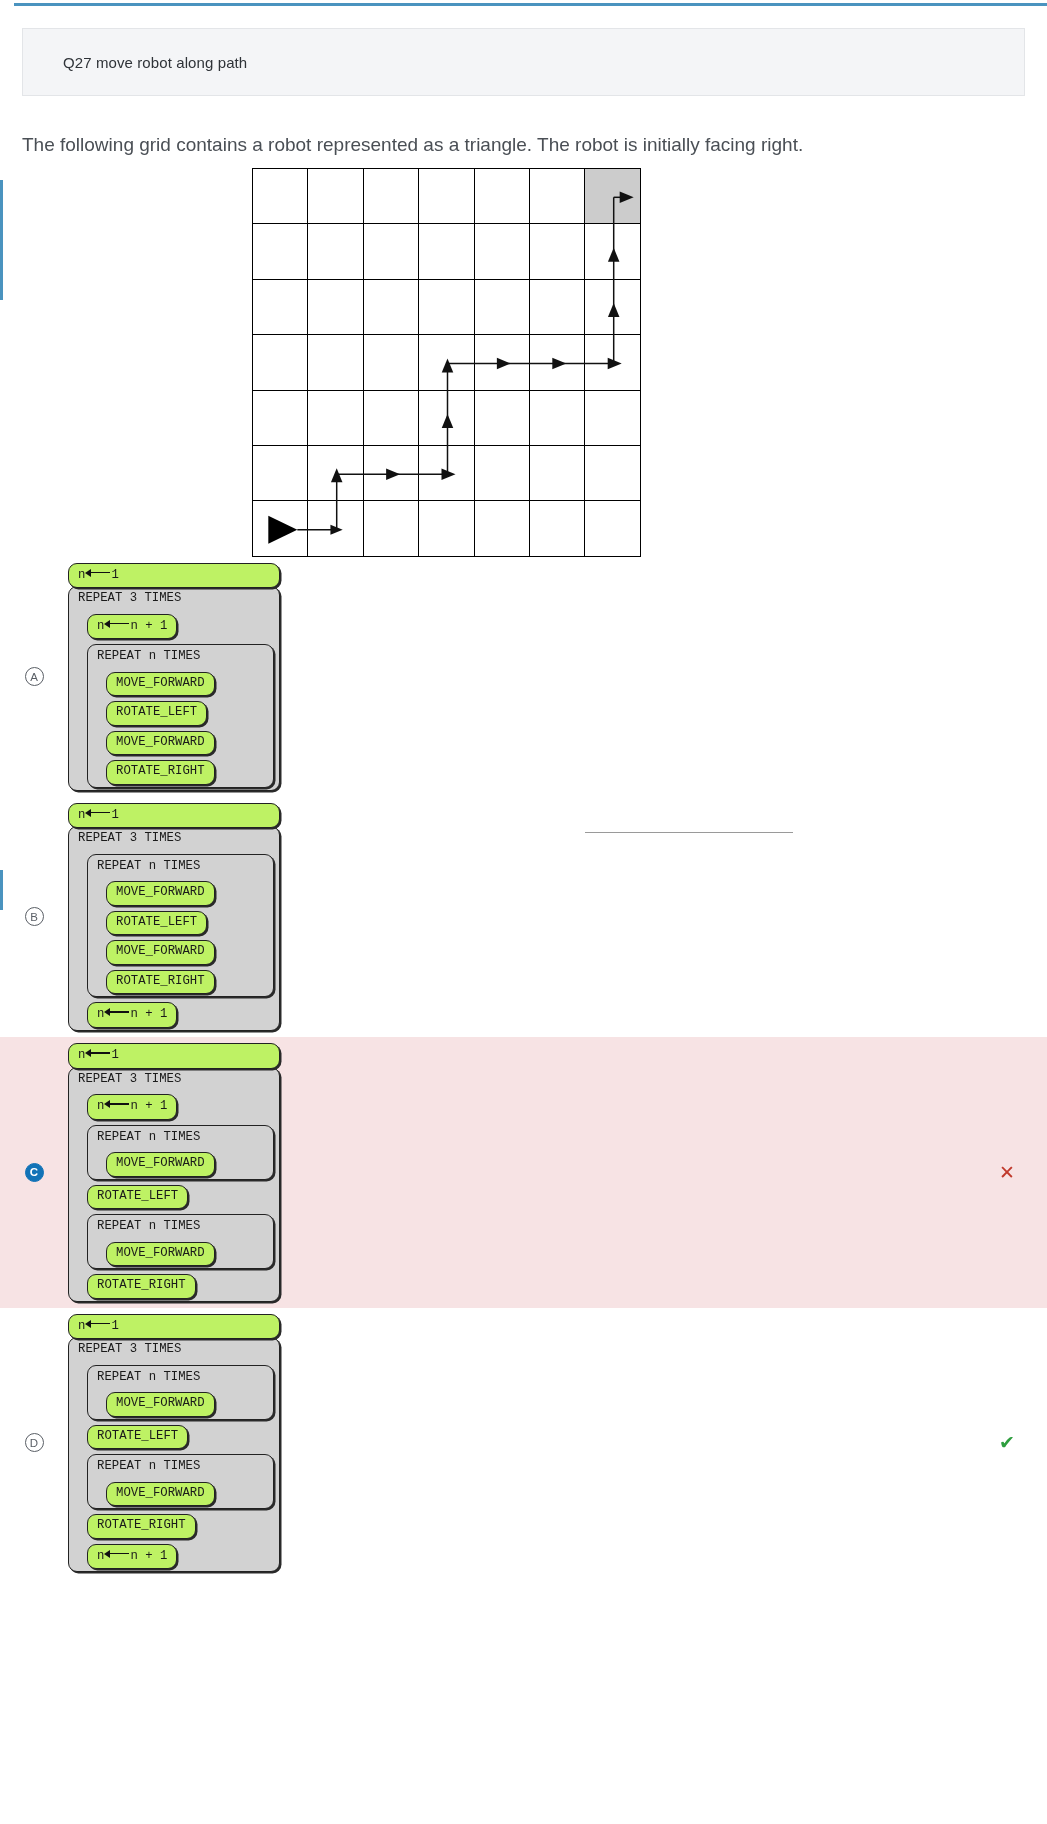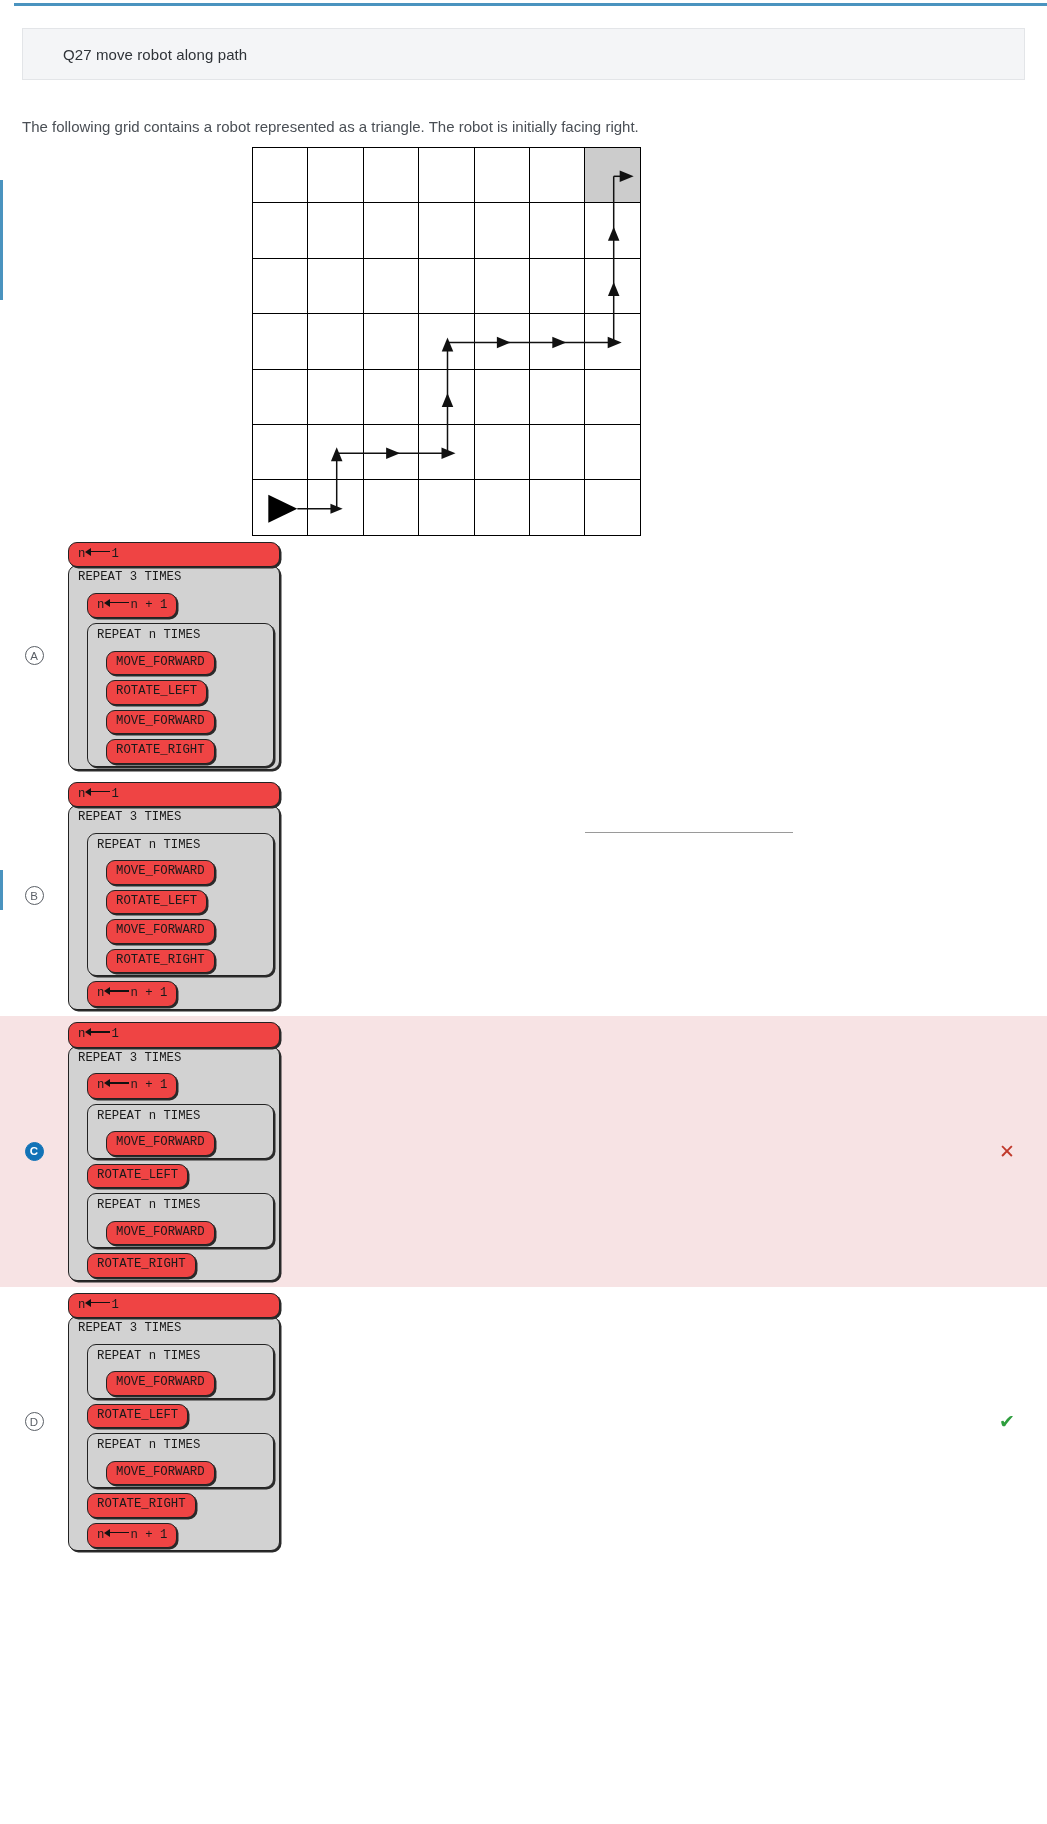--- a/index.html
+++ b/index.html
@@ -17,36 +17,36 @@
     left: 14px; top: 3px;
     width: 1033px; height: 3px;
     background: #4a93bf;
   }
   
   .edge-sliver { position: absolute; left: 0; width: 3px; background: #4a93bf; }
   #page-wrap { padding: 0 0 0 0; }
 
   #question-header {
     margin: 28px 22px 0 22px;
-    height: 52px;
+    height: 68px;
     background: #f4f5f7;
     border: 1px solid #e3e5e8;
     display: flex;
     align-items: center;
     padding-left: 40px;
   }
   #question-header-title {
     font-size: 15px;
     color: #2f3338;
     letter-spacing: .1px;
   }
 
   #prompt-1 {
     margin: 38px 0 6px 22px;
-    font-size: 15px;
+    font-size: 19px;
     color: #4a4f55;
   }
   #prompt-2 {
     margin: 18px 0 0 22px;
     font-size: 13.5px;
     color: #4a4f55;
   }
 
   
   #grid-wrap {
@@ -122,21 +122,21 @@
 
   
   .code-seg {
     font-family: "Liberation Mono", monospace;
     font-size: 12.3px;
     color: #1a1a1a;
     width: 212px;
     line-height: 1.1;
   }
   .stmt {
-    background: #ef4444;
+    background: #bef264;
     border: 1.5px solid #222;
     border-radius: 9px;
     padding: 4px 9px 5px 9px;
     display: inline-block;
     white-space: nowrap;
     position: relative;
     box-shadow: 1.5px 1.5px 0 0 #2a2a2a;
     margin: 0;
   }
   .stmt.full { display: block; }

